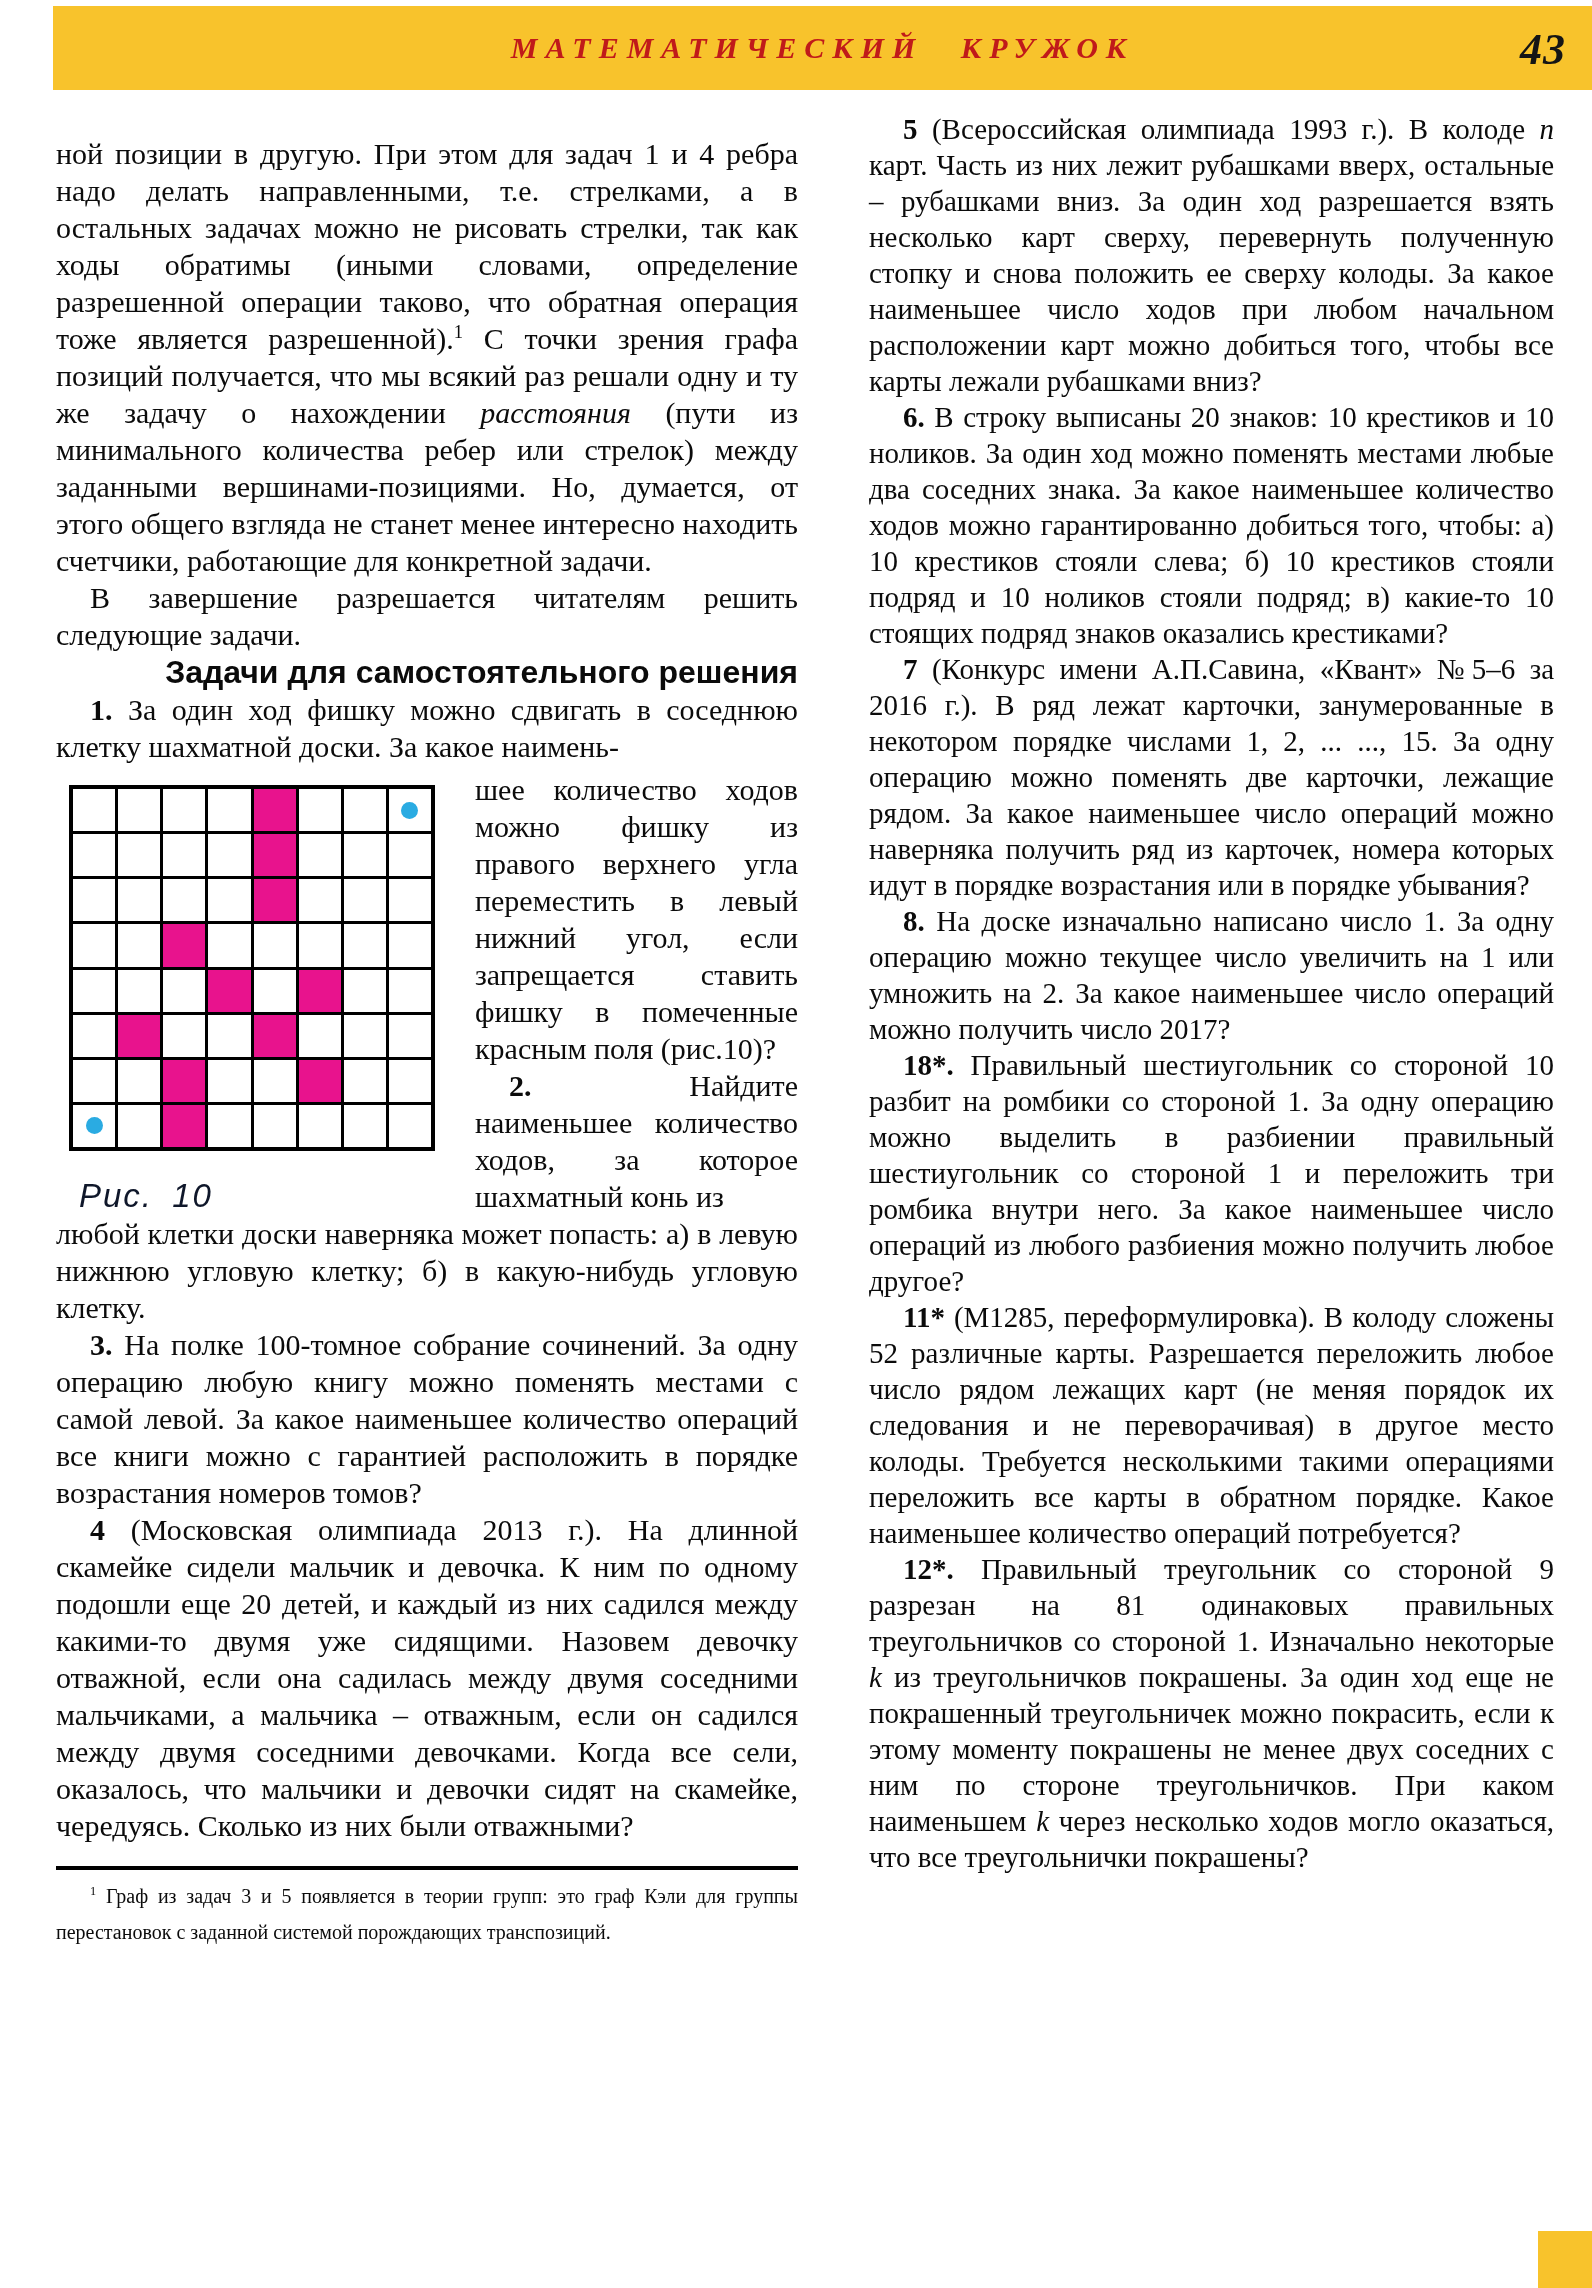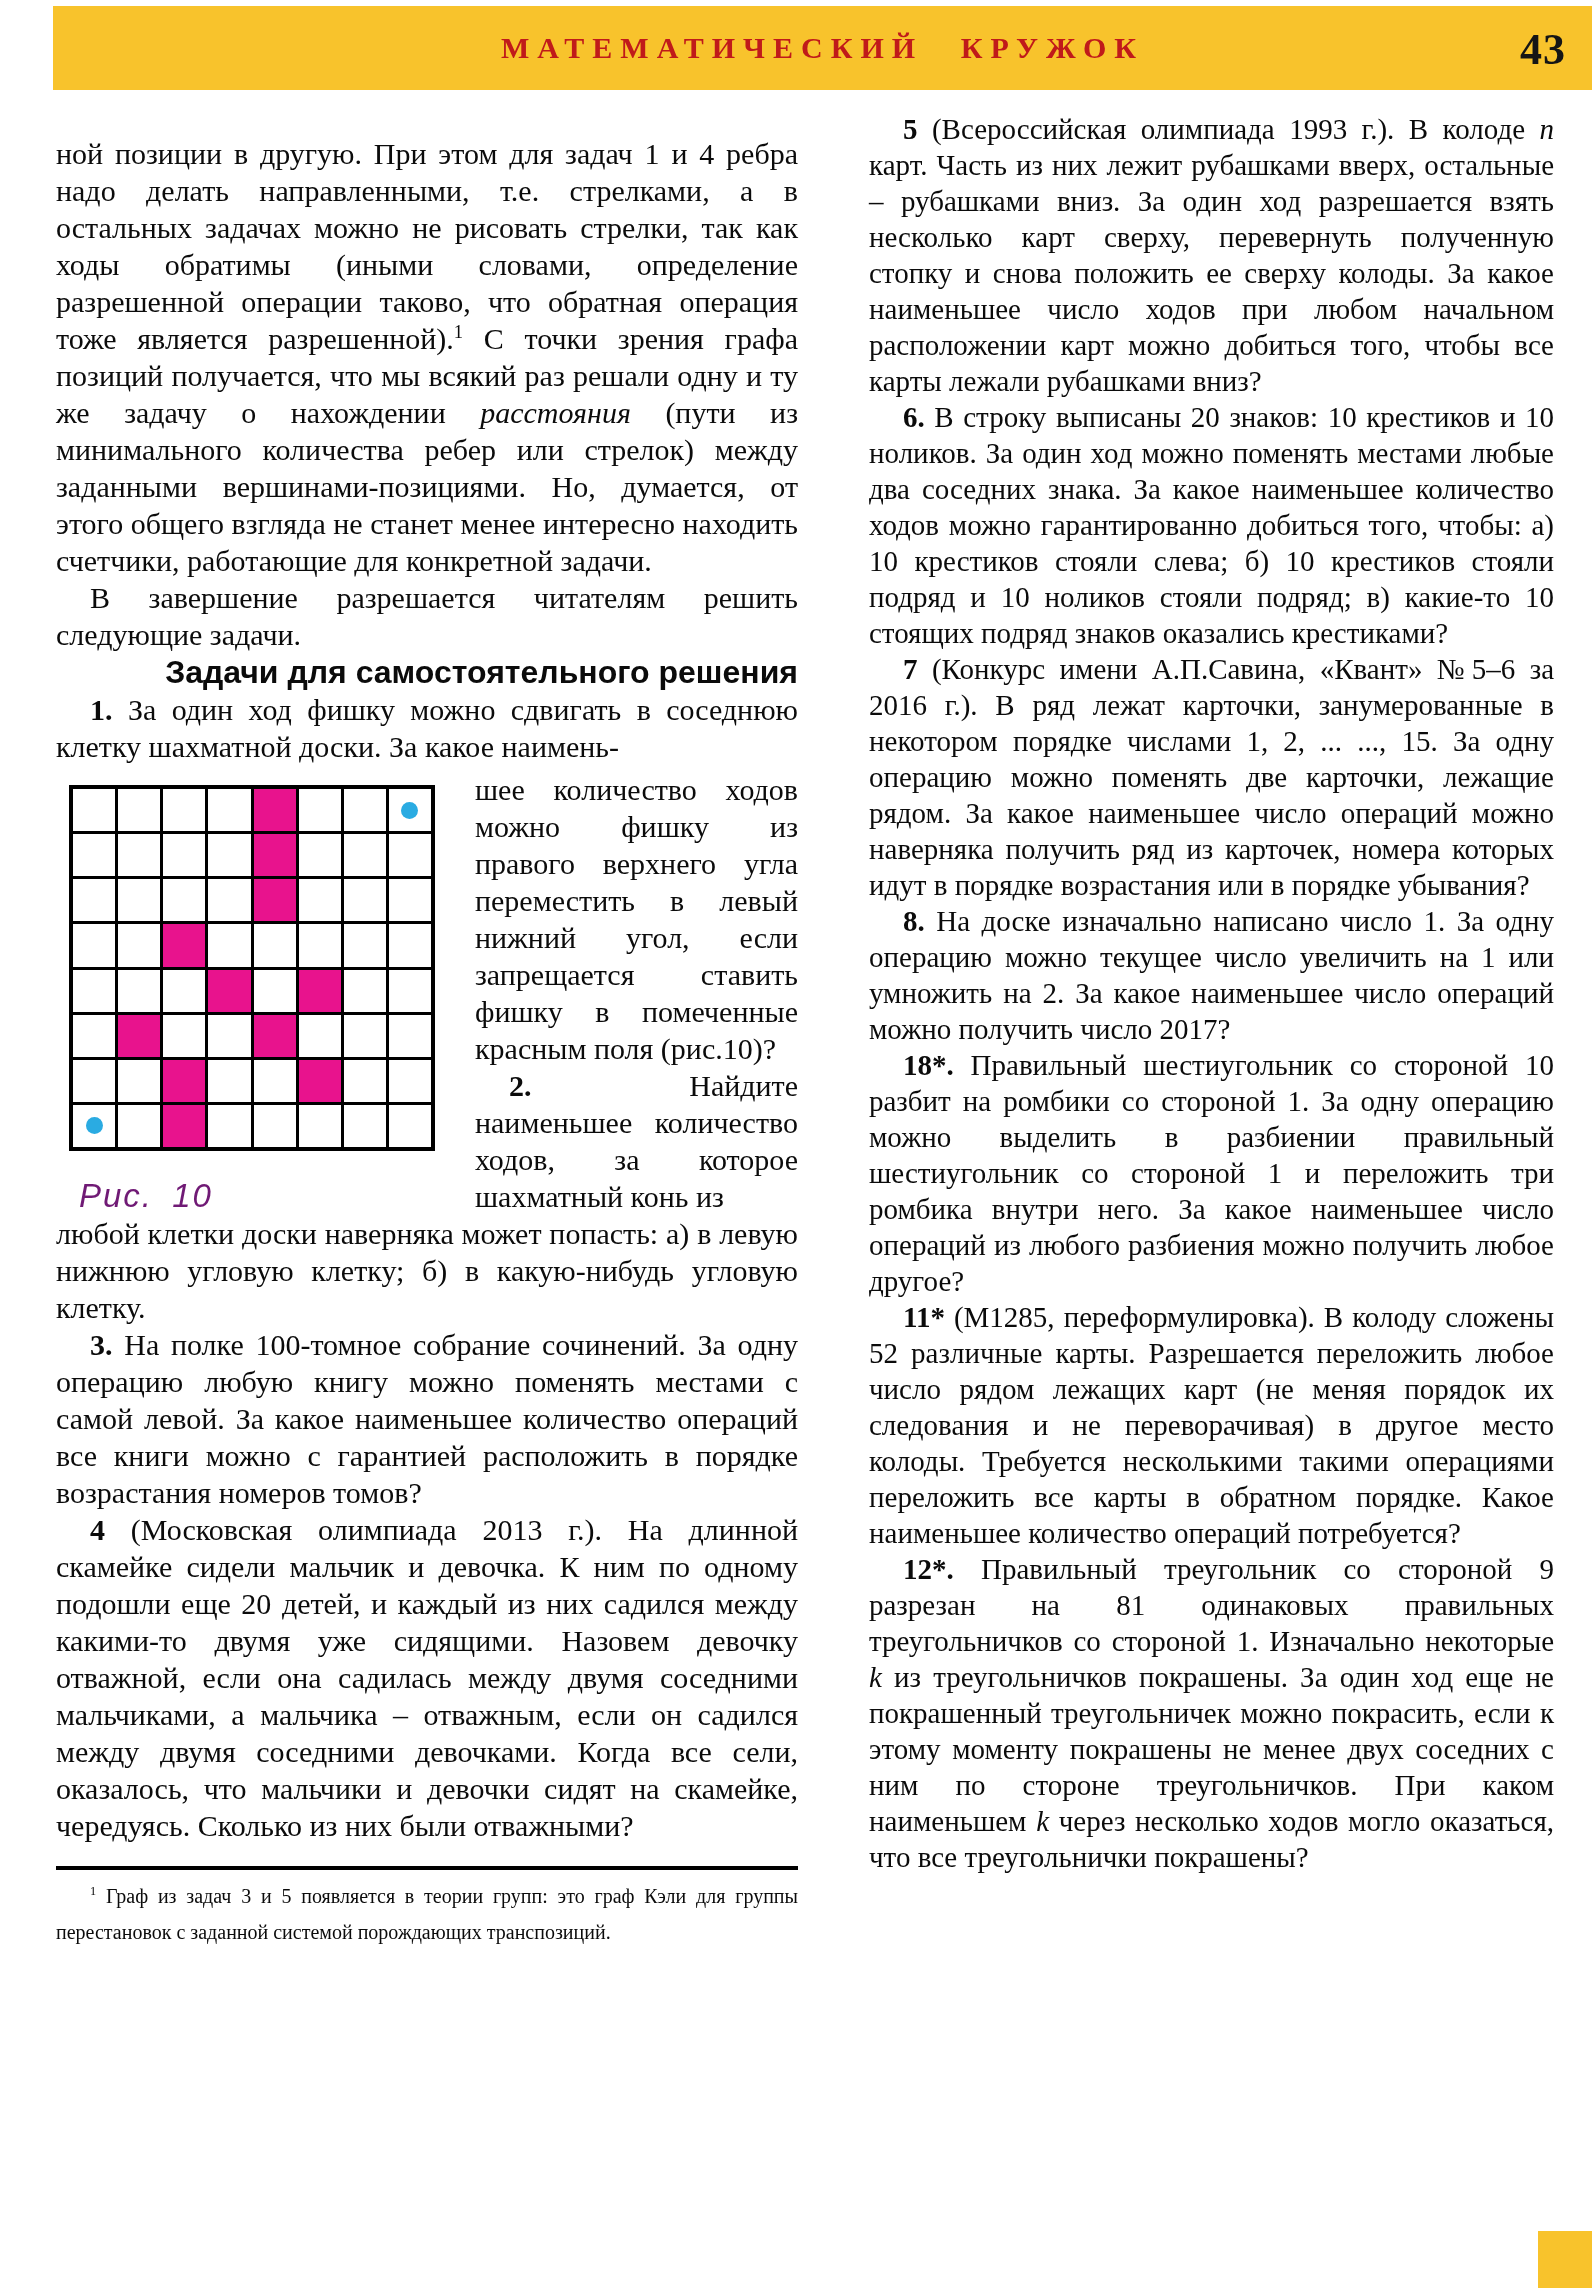--- a/index.html
+++ b/index.html
@@ -8,20 +8,21 @@
     width:1592px;height:2289px;
     background:#ffffff;
     font-family:"Liberation Serif", serif;
     color:#0b0b0b;
     overflow:hidden;
   }
   
   .band{
     position:absolute;left:53px;top:6px;width:1539px;height:84px;
     background:var(--band,#F8C32C);
+    font-style:italic;
   }
   .band-title{
     position:absolute;left:0;right:0;top:0;bottom:0;
     text-align:center;line-height:84px;
     font-family:"Liberation Serif",serif;
     font-weight:bold;font-size:30px;
     letter-spacing:8px;word-spacing:22px;
     color:var(--title,#C01A1A);
   }
   .page-number{
@@ -58,21 +59,21 @@
     width:366px;height:366px;
     border:4px solid #000;background:#000;
     display:grid;gap:3px;
   }
   .cell{background:#fff;display:flex;align-items:center;justify-content:center;}
   .cell.magenta{background:var(--magenta,#E8138D);}
   .dot{width:17px;height:17px;border-radius:50%;background:var(--dot,#2AABE2);}
   .fig-caption{
     margin:26px 0 0 10px;
     font-family:"Liberation Sans",sans-serif;
-    font-style:italic;font-size:33px;color:#701a75;
+    font-style:italic;font-size:33px;color:#0f172a;
     letter-spacing:2px;word-spacing:8px;
     text-align:left;
   }
   .narrow{flex:0 0 323px;margin-left:40px;text-align:justify;}
   
   .footnote-rule{border:none;border-top:4px solid #000;margin:22px 0 8px 0;width:100%;}
   .footnote{font-size:20px;line-height:36px;}
 </style>
 </head>
 <body>

